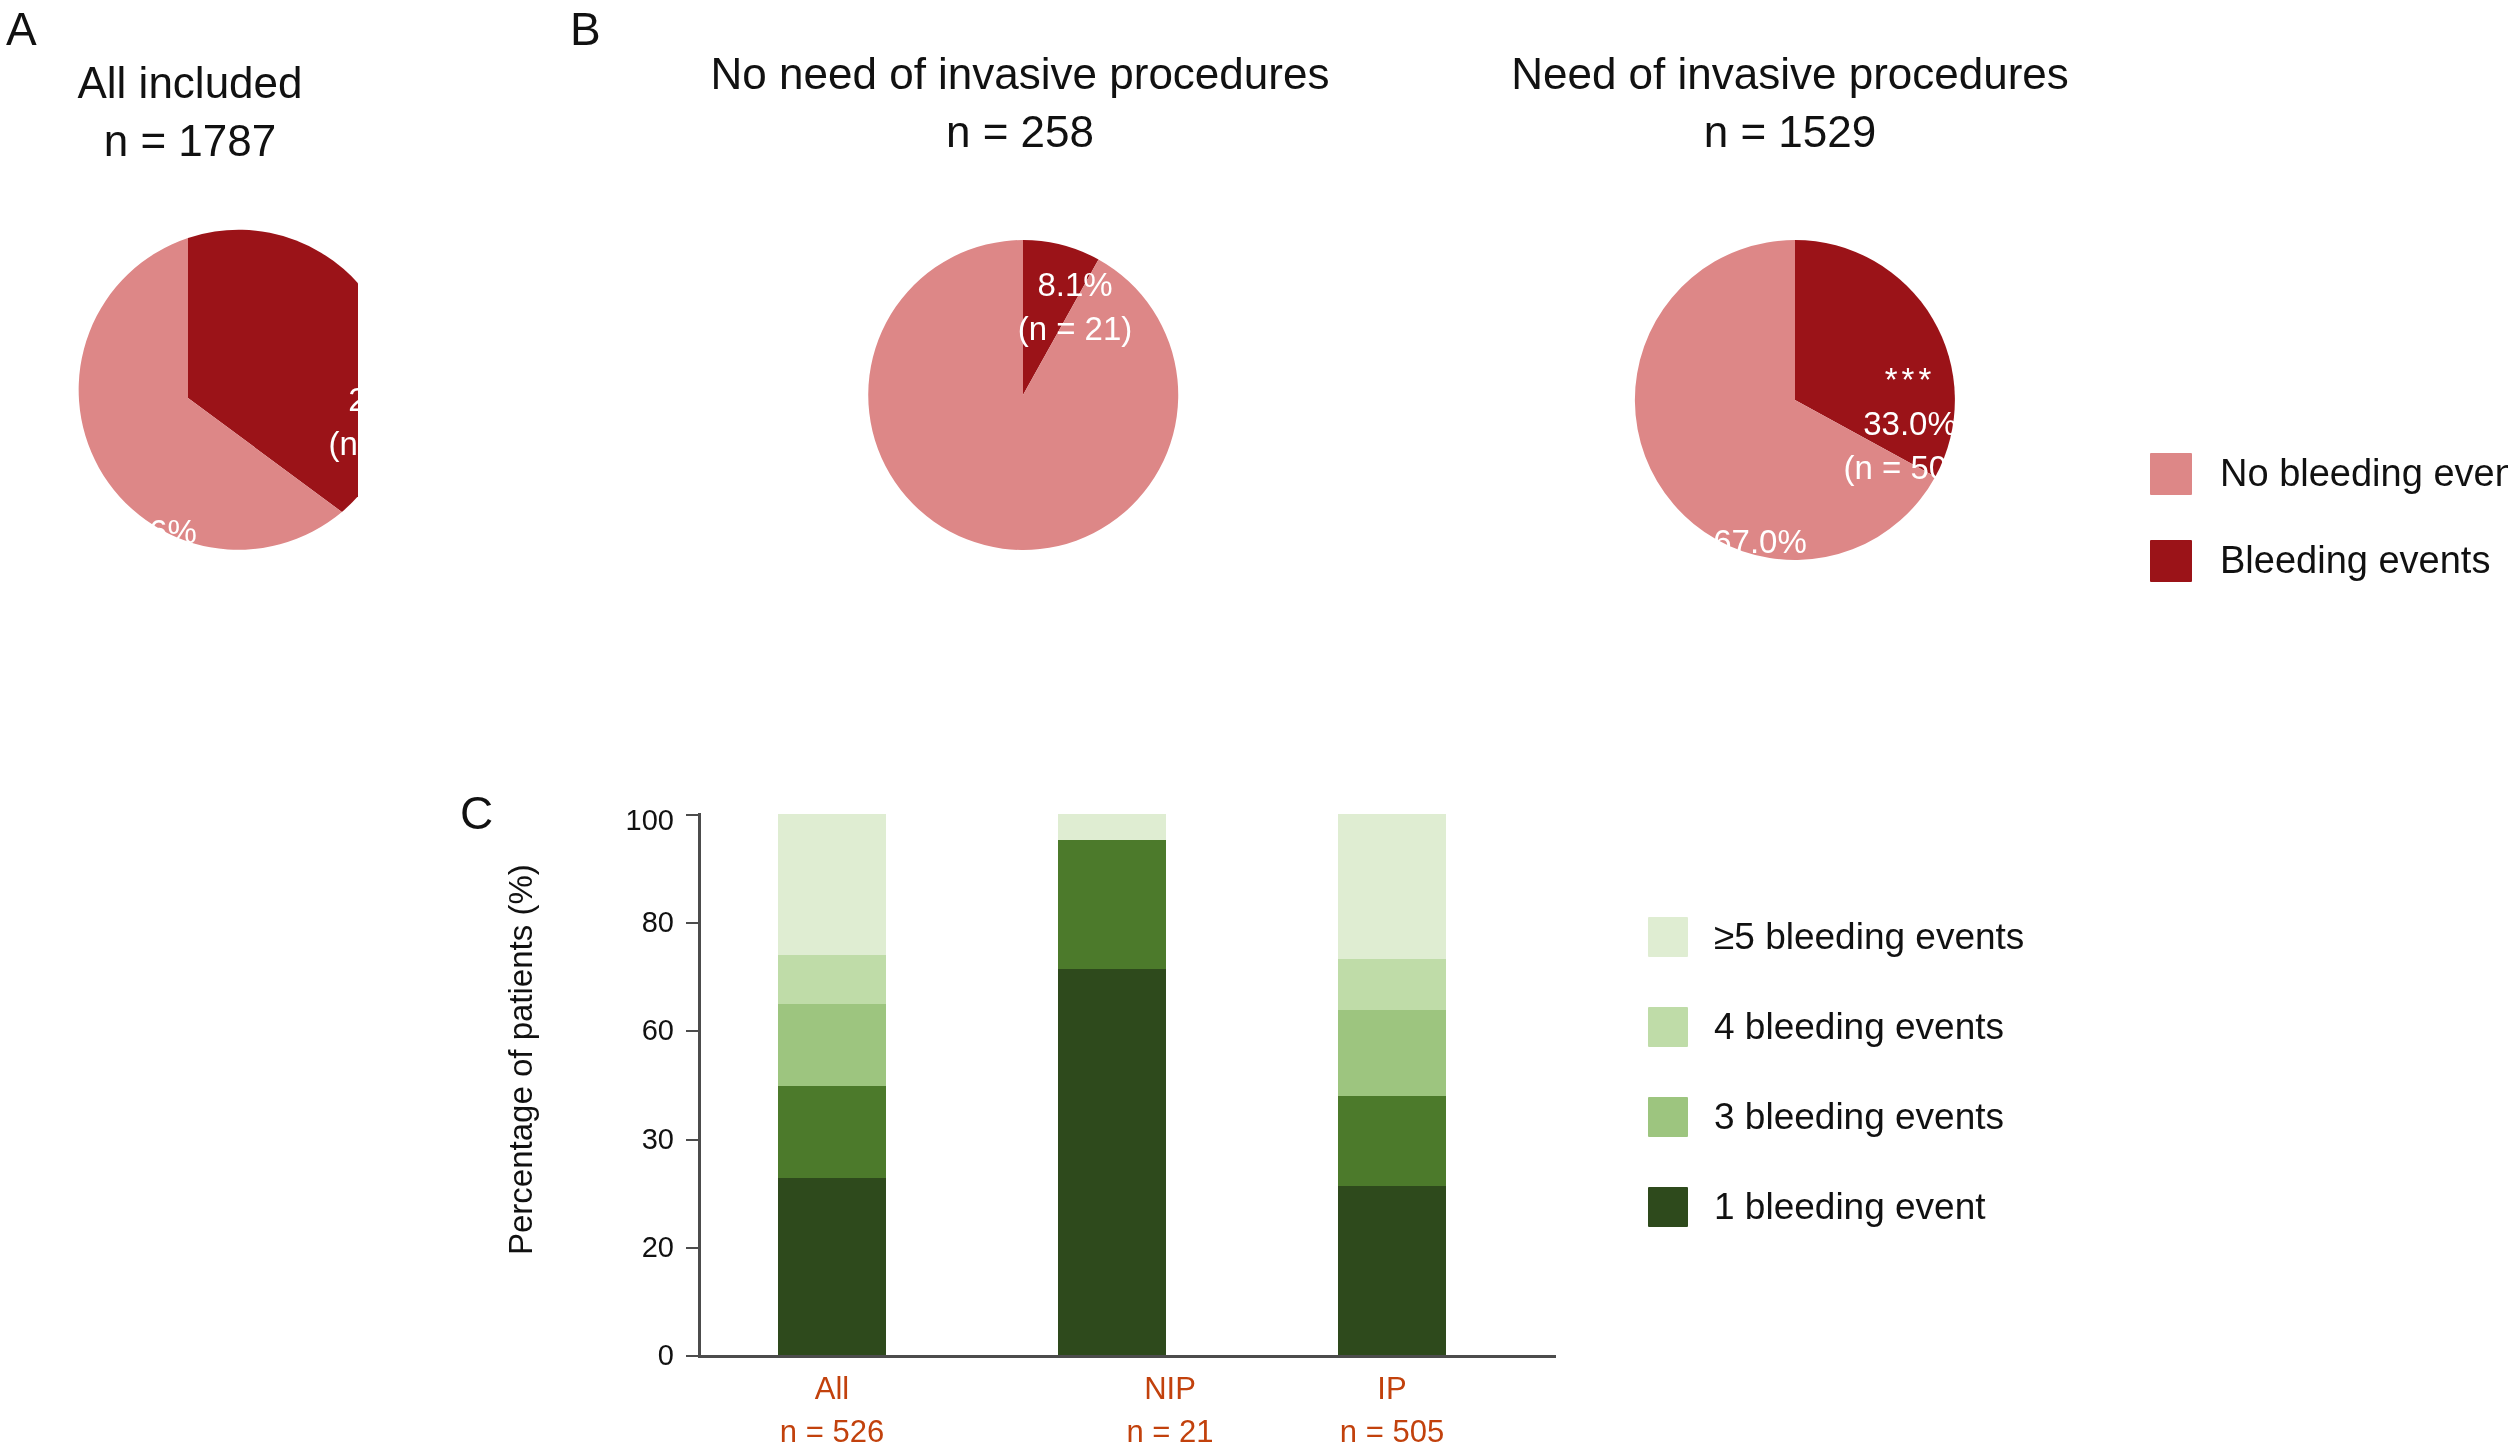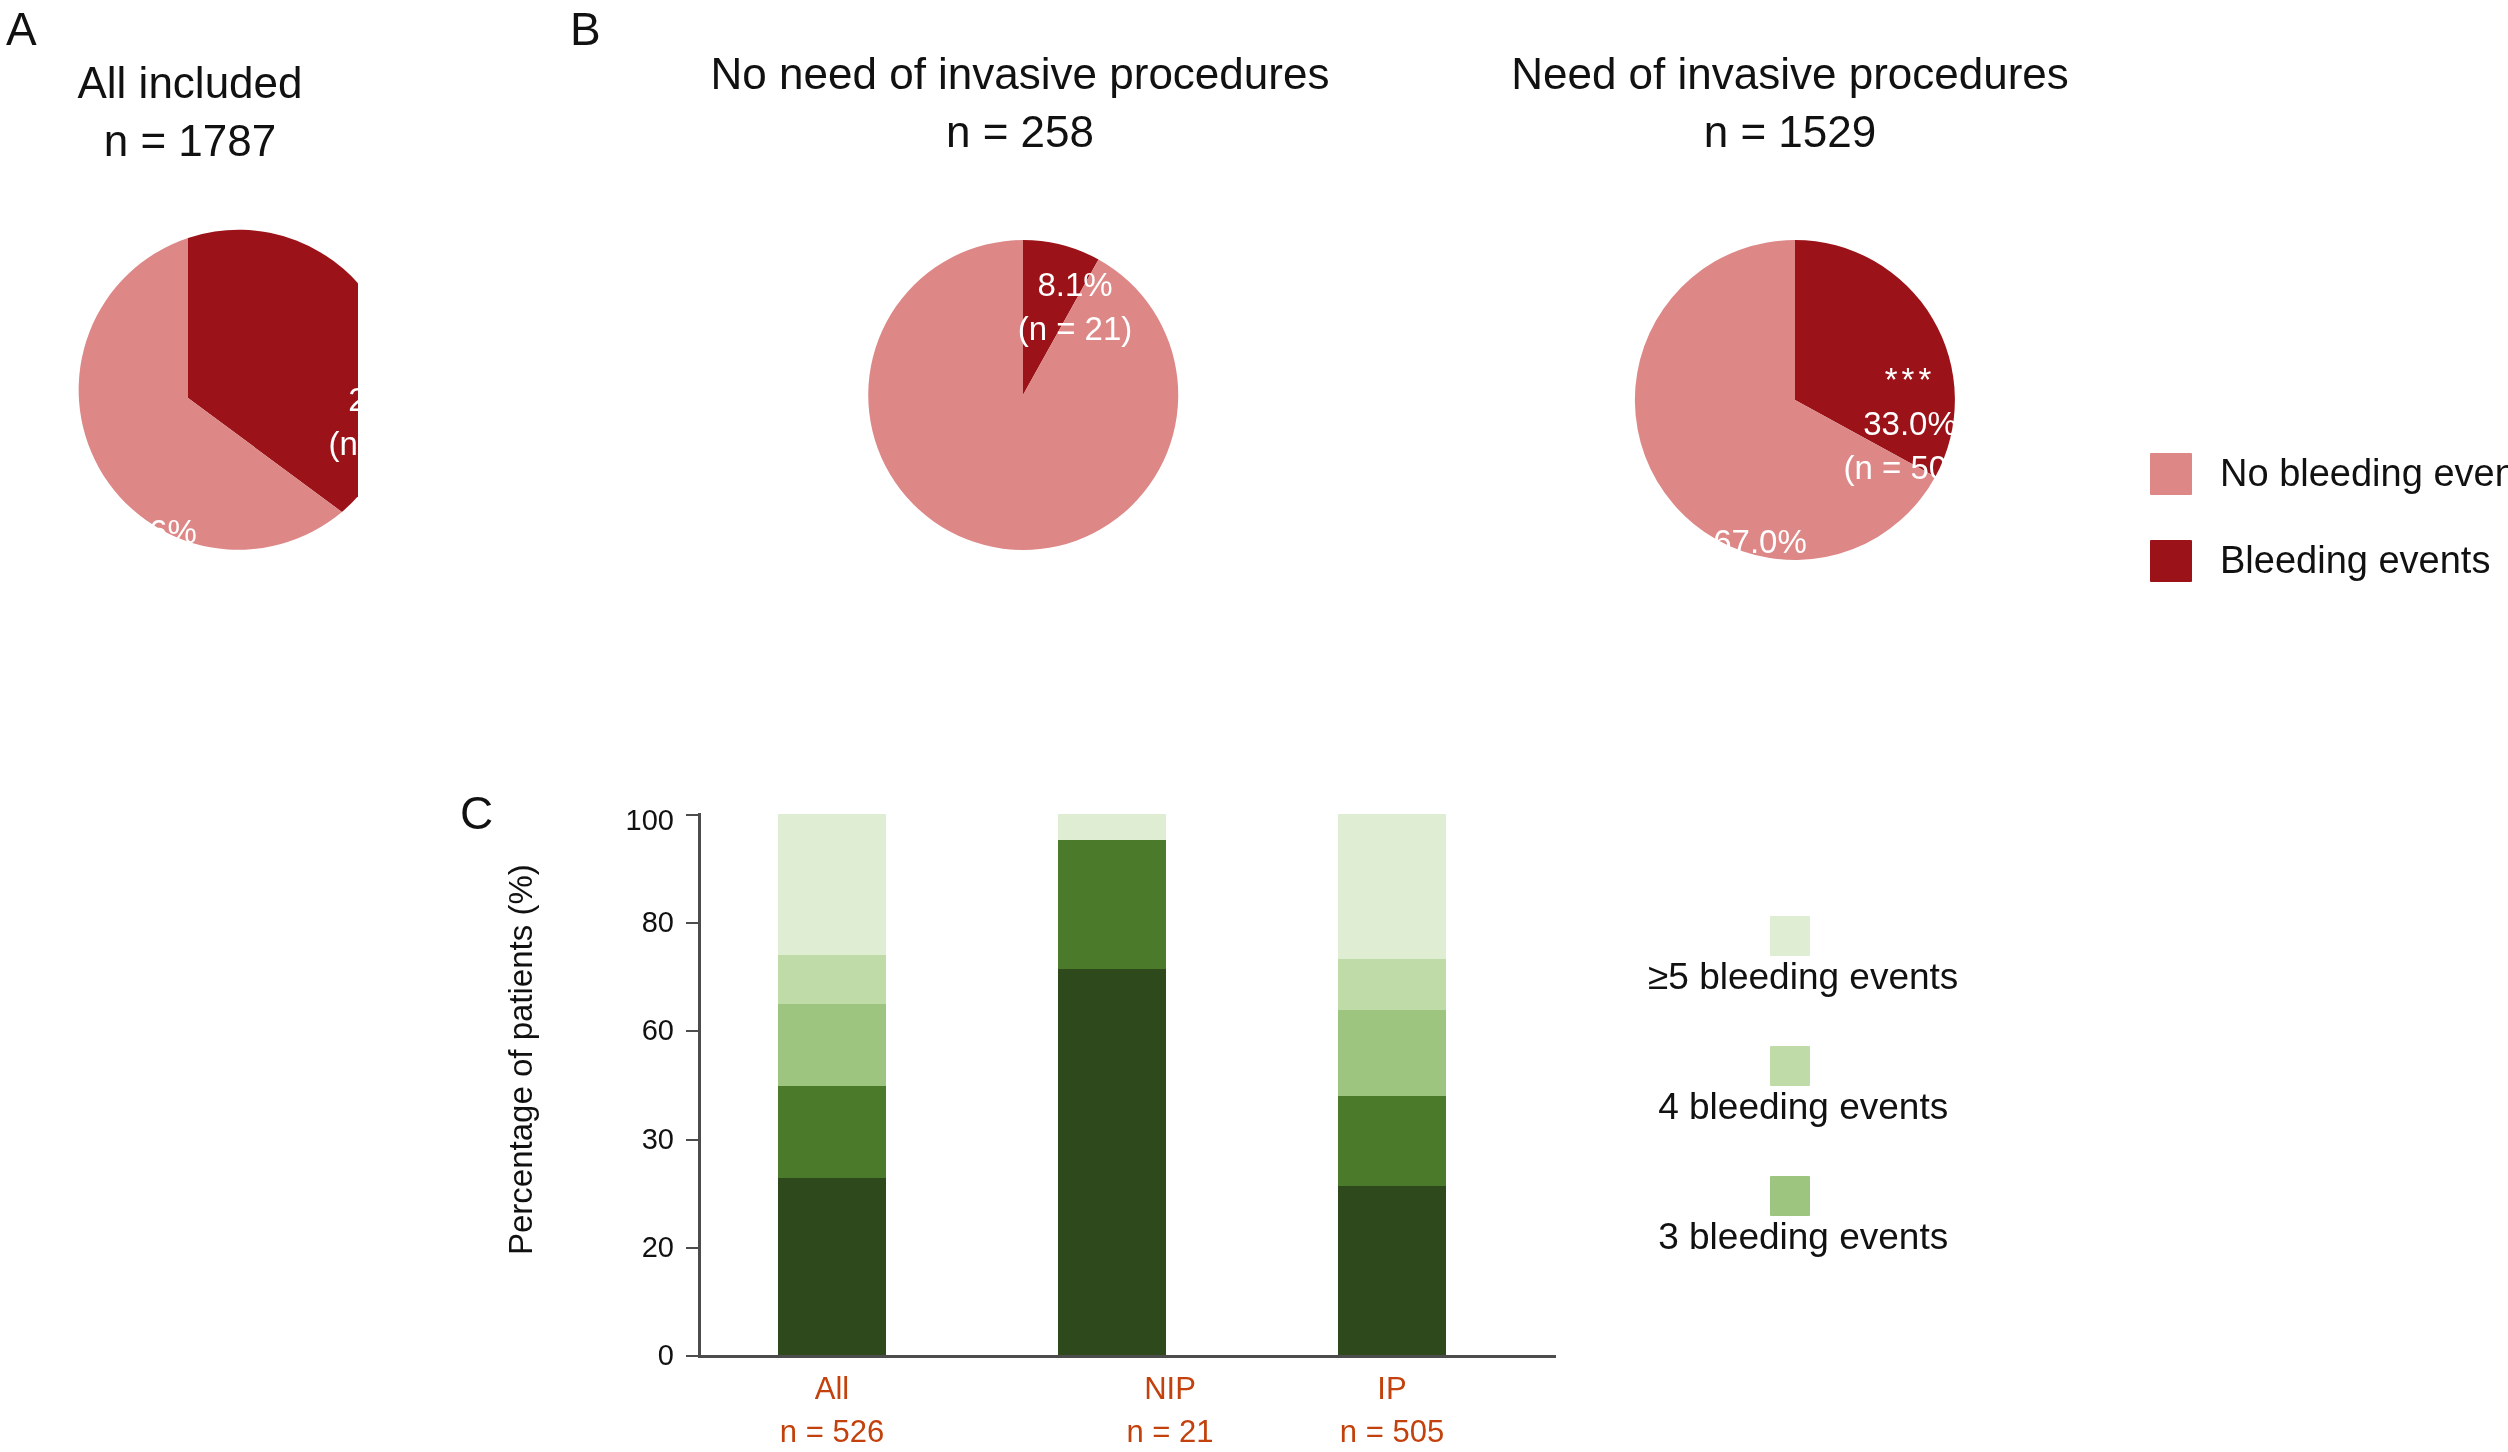--- a/index.html
+++ b/index.html
@@ -43,21 +43,21 @@
     position:absolute;font-size:33px;color:#111;
     transform:rotate(-90deg);transform-origin:0 0;white-space:nowrap;
   }
   .bar{position:absolute;}
   .bar-seg{position:absolute;left:0;right:0;}
   .xcat{
     position:absolute;text-align:center;font-size:31px;line-height:1.38;color:#c2410c;
   }
   .xcat .n{display:block;}
   .legend-bars{position:absolute;}
-  .legend-bars .legend-row{margin-bottom:48px;flex-direction:column;}
+  .legend-bars .legend-row{margin-bottom:48px;}
   .legend-bars .legend-swatch{width:40px;height:40px;flex:0 0 40px;margin-right:26px;}
   .legend-bars .legend-text{font-size:37px;}
   .ge-underline{text-decoration:underline;text-underline-offset:-2px;}
 </style>
 </head>
 <body>
 
 <div class="fig">
 
   <div class="panel-letter" style="left:6px;top:6px;">A</div>
@@ -221,15 +221,19 @@
       <span class="legend-text"><span class="ge-underline">≥</span><span>5 bleeding events</span></span>
     </div>
     <div class="legend-row">
       <span class="legend-swatch" style="background:#BFDCA8;"></span>
       <span class="legend-text">4 bleeding events</span>
     </div>
     <div class="legend-row">
       <span class="legend-swatch" style="background:#9DC57F;"></span>
       <span class="legend-text">3 bleeding events</span>
     </div>
+    <div class="legend-row">
+      <span class="legend-swatch" style="background:#2E4A1C;"></span>
+      <span class="legend-text">1 bleeding event</span>
+    </div>
   </div>
 
 </div>
 
 </body></html>

